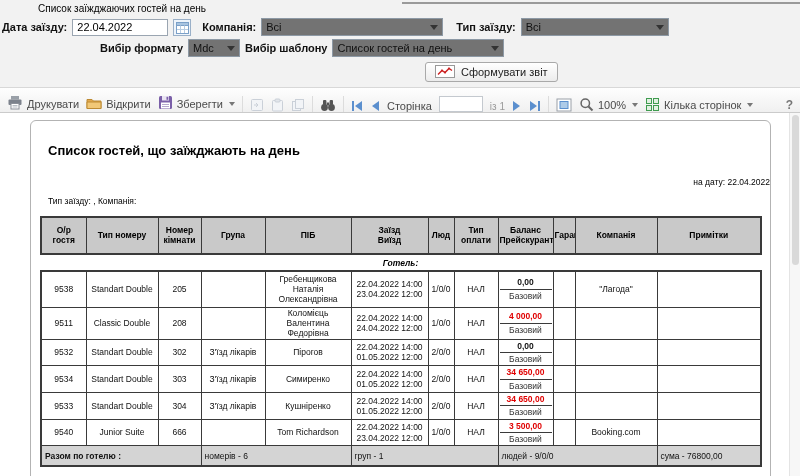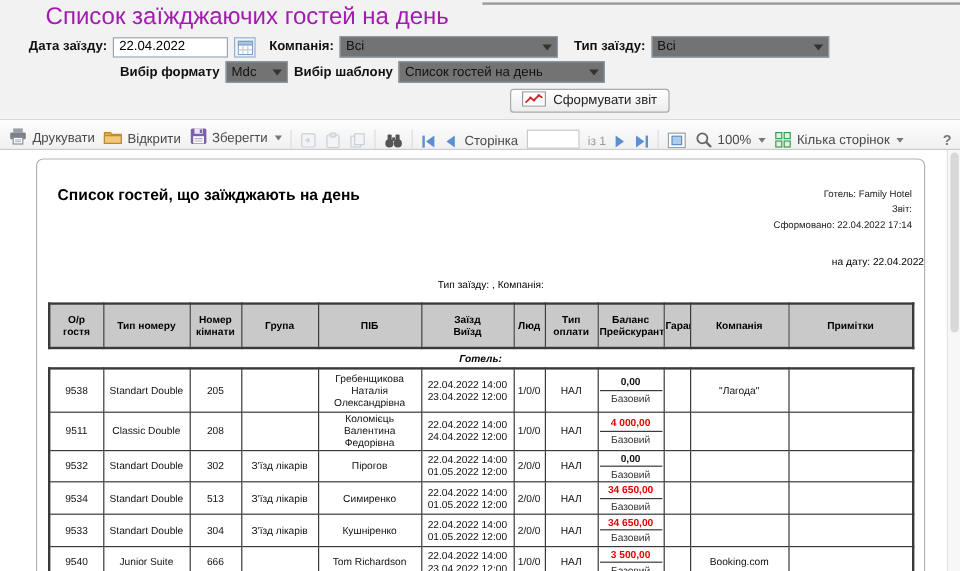--- a/index.html
+++ b/index.html
@@ -2,23 +2,23 @@
 <html><head>
 <meta charset="utf-8">
 <style>
   * { margin:0; padding:0; box-sizing:border-box; }
   html,body { width:800px; height:476px; overflow:hidden; background:#fff;
               font-family:"Liberation Sans", sans-serif; }
 
   
   .app-header { background:#f2f2f2; padding:2px 0 5px 0; position:relative; }
   .top-line { position:absolute; top:2px; left:402px; width:398px; height:2px; background:#9a9a9a; }
-  .page-title { font-size:20px; color:#a21caf; margin:1px 16px 4px 38px; }
+  .page-title { font-size:10px; color:#000000; margin:1px 16px 4px 38px; }
   .frow { display:flex; align-items:center; font-size:11px; color:#111; }
-  .frow1 { padding-left:24px; gap:5px; }
+  .frow1 { padding-left:2px; gap:5px; }
   .frow2 { padding-left:100px; gap:5px; margin-top:3px; }
   .frow3 { padding-left:425px; margin-top:5px; }
   .flabel { font-weight:bold; white-space:nowrap; }
   .textbox { width:96px; height:17px; border:1px solid #9aa5b1; background:#fff;
              font-size:11px; padding:0 4px; font-family:"Liberation Sans",sans-serif; }
   .selbox { height:18px; border:1px solid #8d99a5; background:#737373; display:flex;
             align-items:center; justify-content:space-between; padding:0 4px; gap:6px; }
   .selbox .seltext { font-size:11px; white-space:nowrap; overflow:hidden; }
   .chev { width:0; height:0; border-left:4px solid transparent; border-right:4px solid transparent;
           border-top:5px solid #333; flex:0 0 auto; }
@@ -47,21 +47,21 @@
   .vscroll { position:absolute; right:0; top:0; width:11px; height:100%;
              background:#f7f7f7; border-left:1px solid #e4e4e4; }
   .vthumb { position:absolute; left:2px; top:2px; width:7px; height:150px; background:#d9d9d9; border-radius:4px; }
   .page { position:absolute; left:30px; top:7px; width:741px; height:600px;
           background:#fff; border:1px solid #b3b3b3; border-radius:6px; }
 
   .rpt-head { display:flex; justify-content:space-between; padding:22px 10px 0 17px; }
   .rpt-title { font-weight:bold; font-size:13px; color:#000; }
   .rpt-meta { text-align:right; font-size:8px; color:#1a1a1a; line-height:13px; }
   .rpt-sub1 { font-size:8.5px; margin:19px 0 0 17px;text-align:right; }
-  .rpt-sub2 { font-size:8.5px; margin:9px 0 0 17px;text-align:center; }
+  .rpt-sub2 { font-size:8.5px; margin:9px 0 0 17px; }
 
   table.rpt { border-collapse:collapse; table-layout:fixed; width:722px; margin-left:9px; }
   table.rpt { border:2px solid #3a3a3a; }
   table.rpt th, table.rpt td { border:1px solid #3a3a3a; font-size:8.5px; overflow:hidden; }
   table.rpt th { background:#c9c9c9; font-weight:bold; text-align:center; height:37px;
                  white-space:pre-line; line-height:1.15; padding:1px; }
   .thdr { margin-top:10px; }
   .group-line { text-align:center; font-size:8.5px; font-weight:bold; font-style:italic; margin:3px 0 2px 0; }
   table.rpt td { text-align:center; line-height:1.22; padding:0 1px; vertical-align:middle; color:#111; }
   td.dates { text-align:left; padding-left:2px; white-space:nowrap; }
@@ -250,25 +250,20 @@
     <span class="caret"></span>
   </span>
   <span class="tb-right">?</span>
 </div>
 
 <div class="viewer">
   <div class="page">
 
     <div class="rpt-head">
       <div class="rpt-title">Список гостей, що заїжджають на день</div>
-      <div class="rpt-meta">
-        <div>Готель: Family Hotel</div>
-        <div>Звіт:</div>
-        <div>Сформовано: 22.04.2022 17:14</div>
-      </div>
     </div>
     <div class="rpt-sub1">на дату: 22.04.2022</div>
     <div class="rpt-sub2">Тип заїзду: , Компанія:</div>
 
     <table class="rpt thdr">
       <colgroup>
           <col style="width:45px">
           <col style="width:72px">
           <col style="width:43px">
           <col style="width:64px">
@@ -382,21 +377,21 @@
               <div class="bal-price">Базовий</div>
             </td>
         <td></td>
         <td></td>
         <td></td>
       </tr>
 
       <tr class="r-std">
         <td>9534</td>
         <td>Standart Double</td>
-        <td>513</td>
+        <td>303</td>
         <td>З'їзд лікарів</td>
         <td>Симиренко</td>
         <td class="dates">
               <div>22.04.2022 14:00</div>
               <div>01.05.2022 12:00</div>
             </td>
         <td>2/0/0</td>
         <td>НАЛ</td>
         <td class="bal">
               <div class="bal-amt" data-red="true">34 650,00</div>

